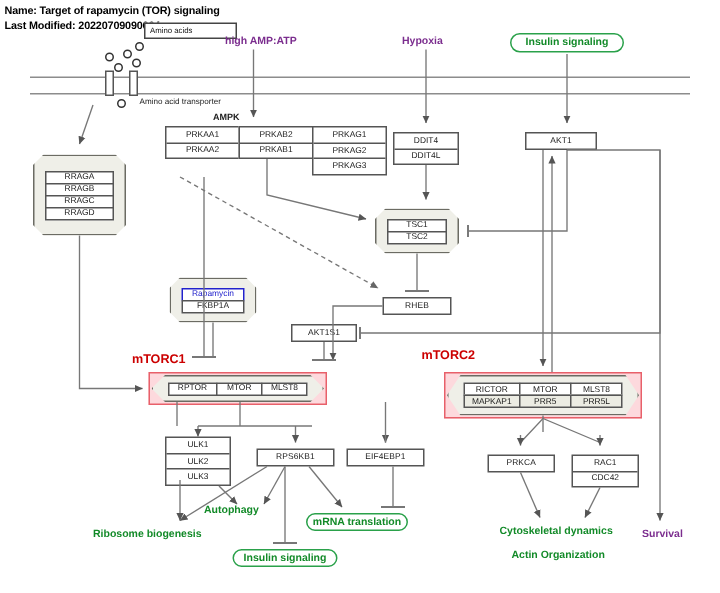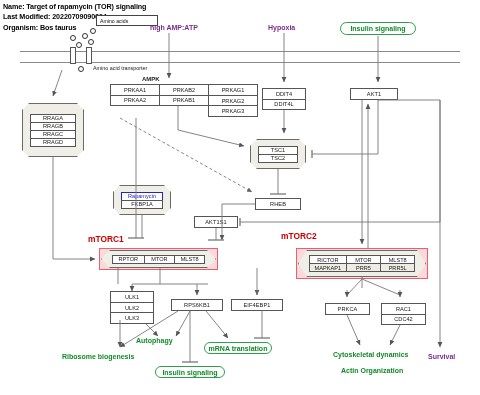--- a/index.html
+++ b/index.html
@@ -81,21 +81,20 @@
       border-radius:50%;background:#fff;}
 </style>
 </head>
 <body>
 
 <div id="canvas">
 
   <div class="meta">
     <div>Name: Target of rapamycin (TOR) signaling</div>
     <div>Last Modified: 20220709090604</div>
-    <div>Organism: Bos taurus</div>
   </div>
 
   <div class="note" style="left:96px;top:15px;width:62px;height:11px;">Amino acids</div>
 
   <div class="memline" style="top:51px;"></div>
   <div class="memline" style="top:62px;"></div>
   <div class="pore" style="left:70px;top:47px;"></div>
   <div class="pore" style="left:86px;top:47px;"></div>
   <div class="tinylbl" style="left:93px;top:65px;">Amino acid transporter</div>
 

